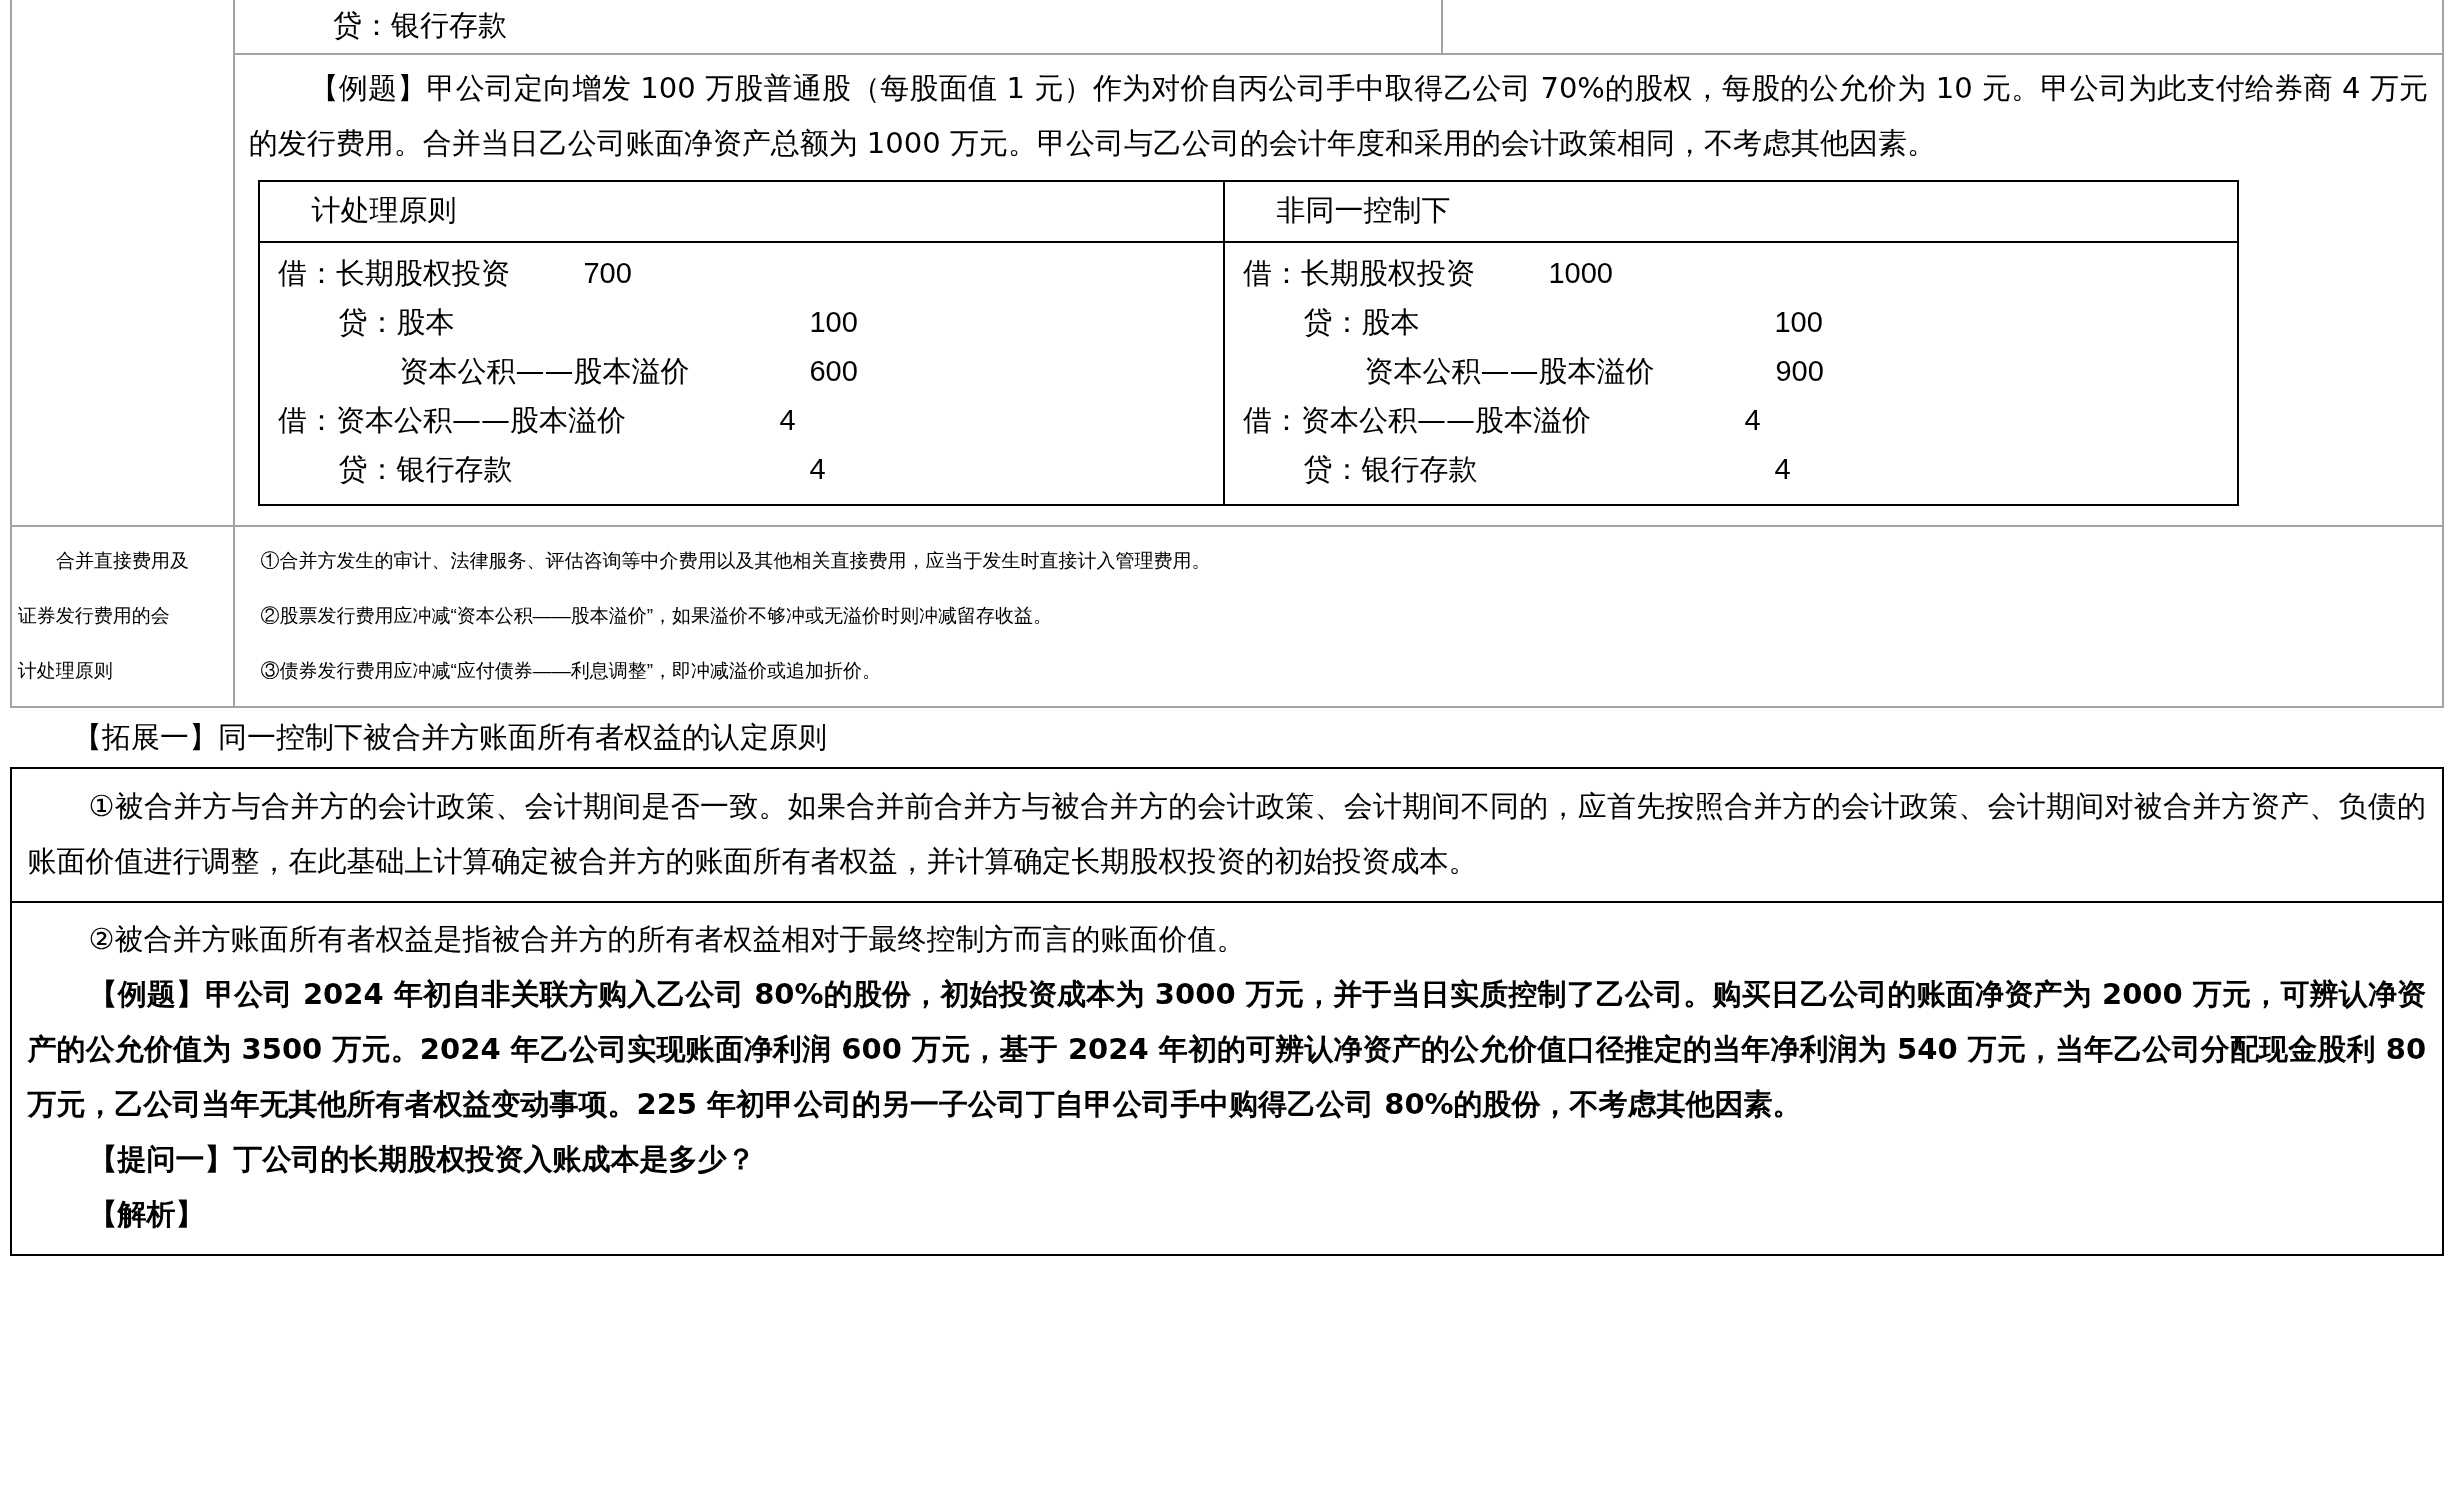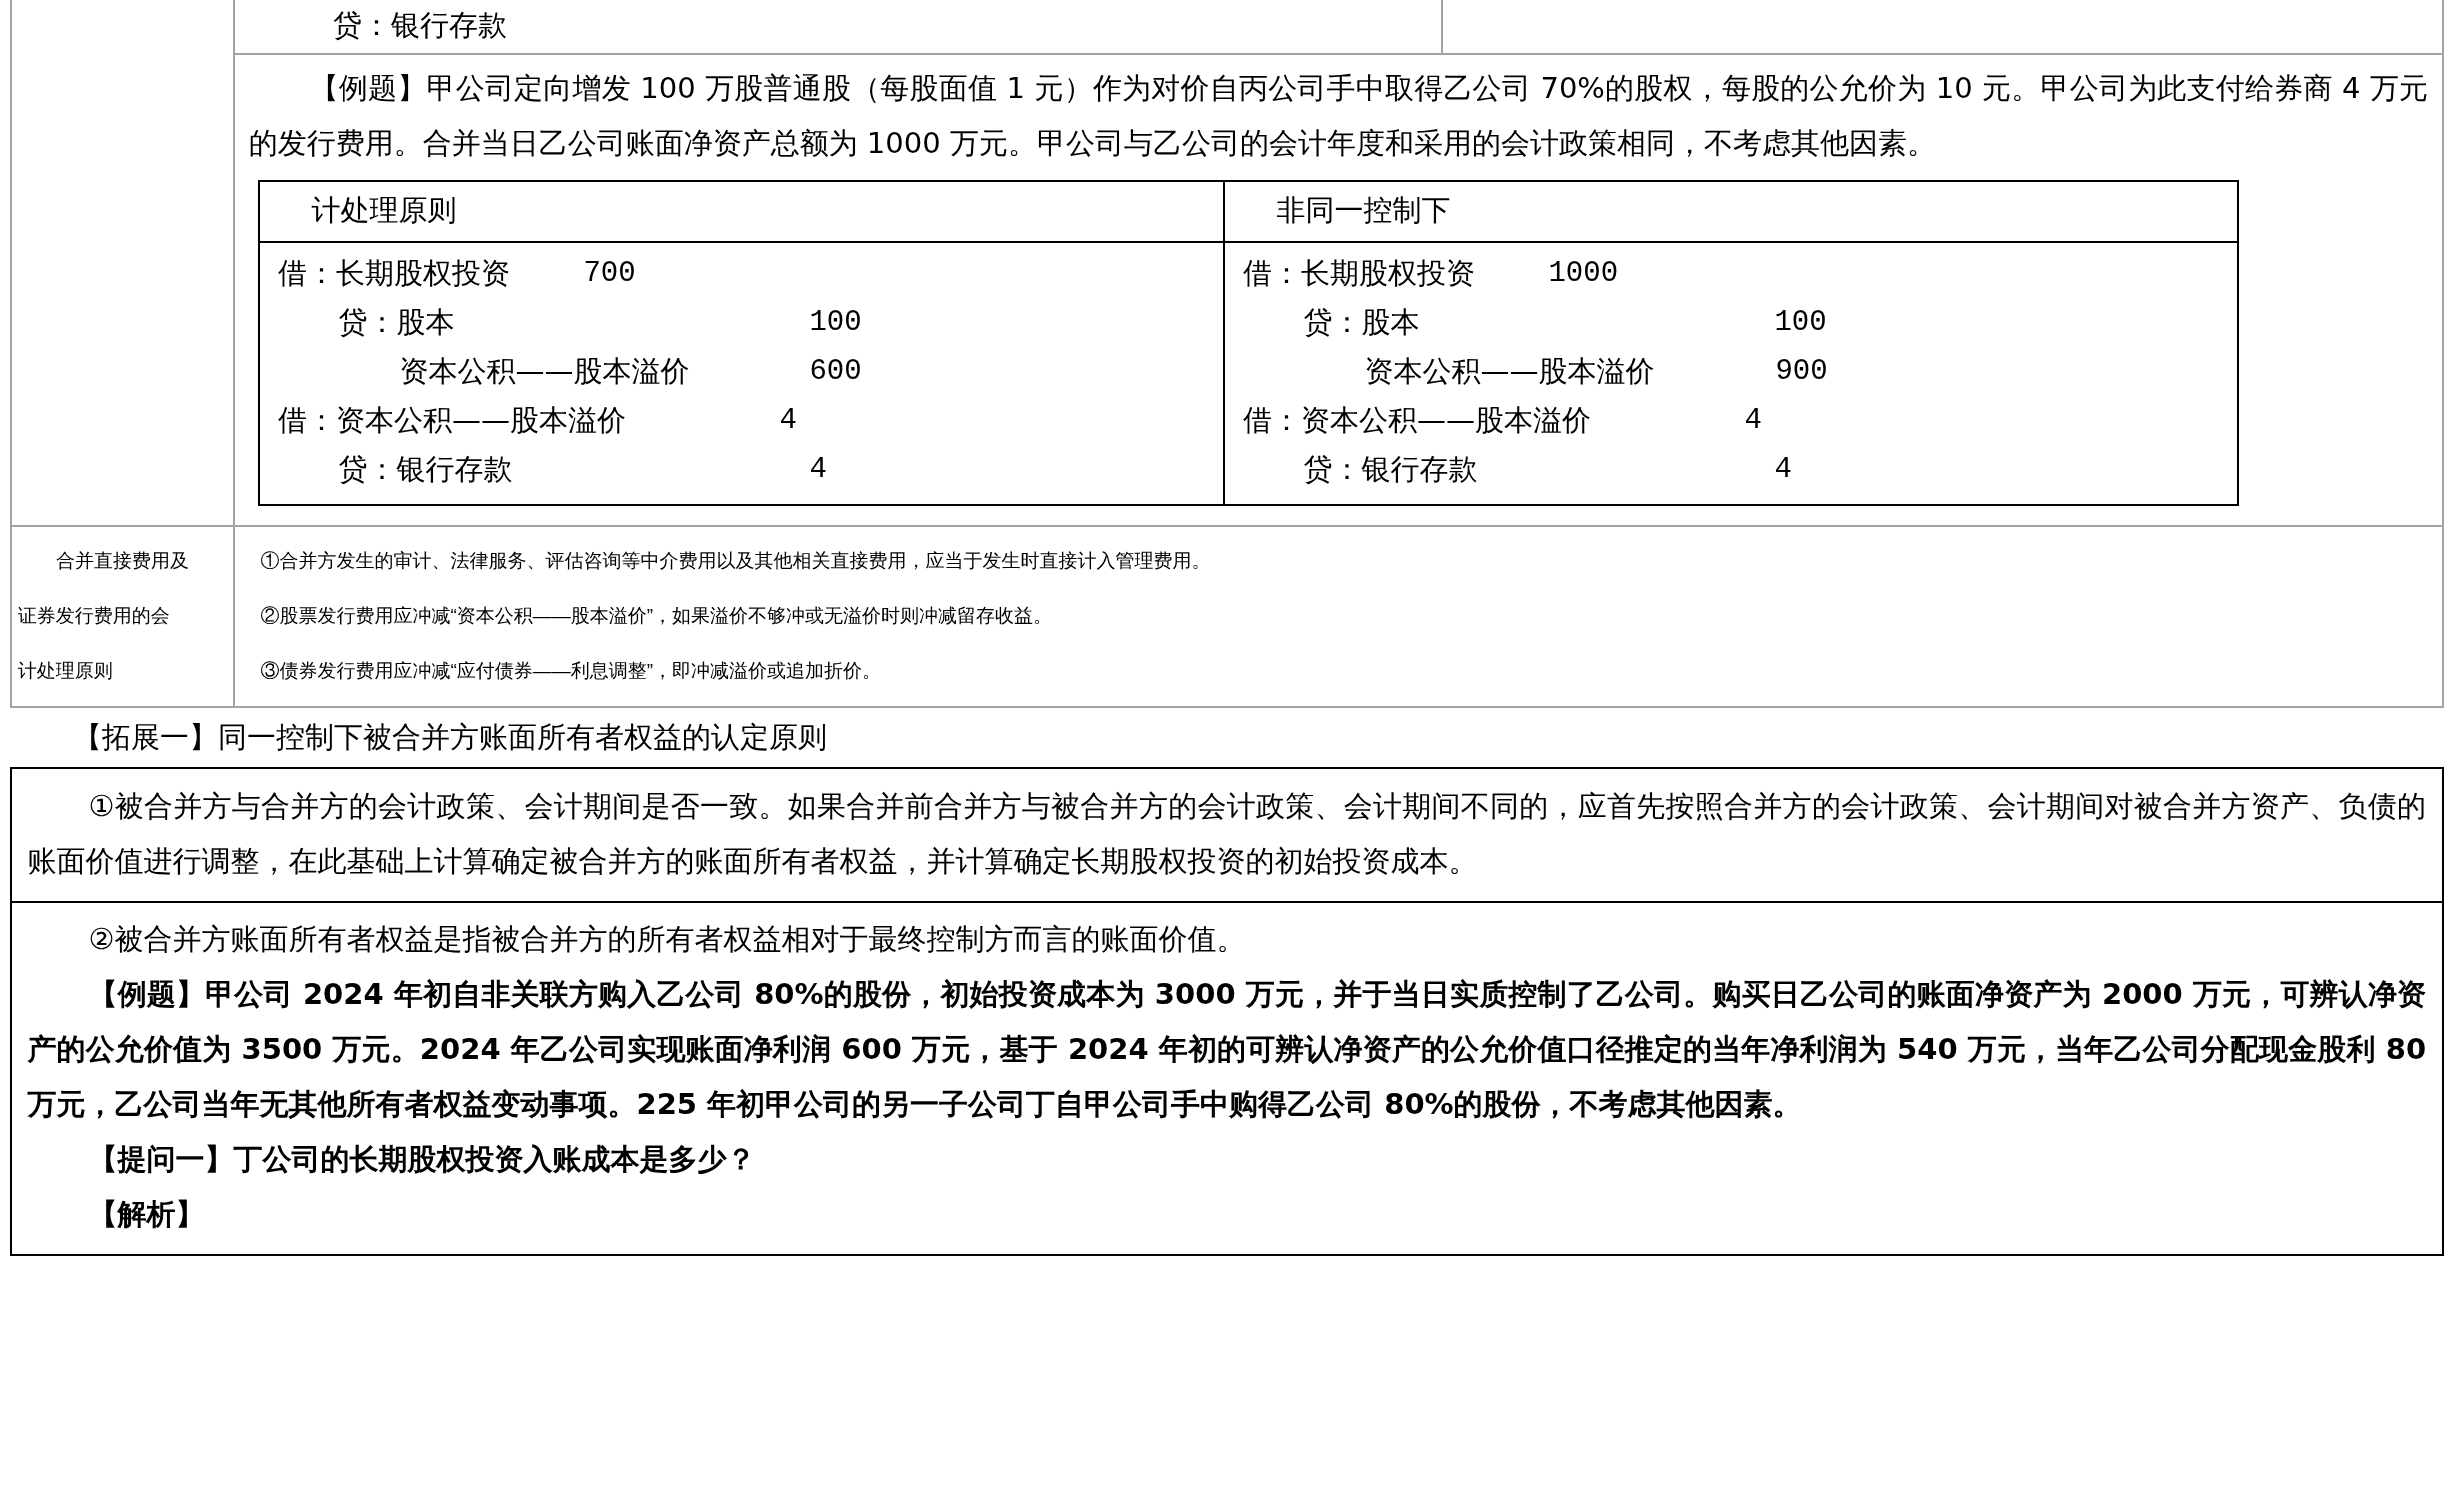--- a/index.html
+++ b/index.html
@@ -90,21 +90,21 @@
     padding: 5.9px 0 9.8px 0;
   }
   .eline {
     font-family: "DejaVu Sans", "Liberation Sans", sans-serif;
     font-size: 29px;
     line-height: 49px;
     white-space: pre;
     position: relative;
   }
   .eline .amt {
-    font-family: Liberation Mono, monospace;
+    font-family: Liberation Sans, sans-serif;
     font-size: 29px;
     position: absolute;
   }
 
   
   .block-note {
     font-family: "DejaVu Sans", "Liberation Sans", sans-serif;
     font-size: 29px;
     line-height: 47px;
     padding: 5.9px 0 5.9px 73px;

